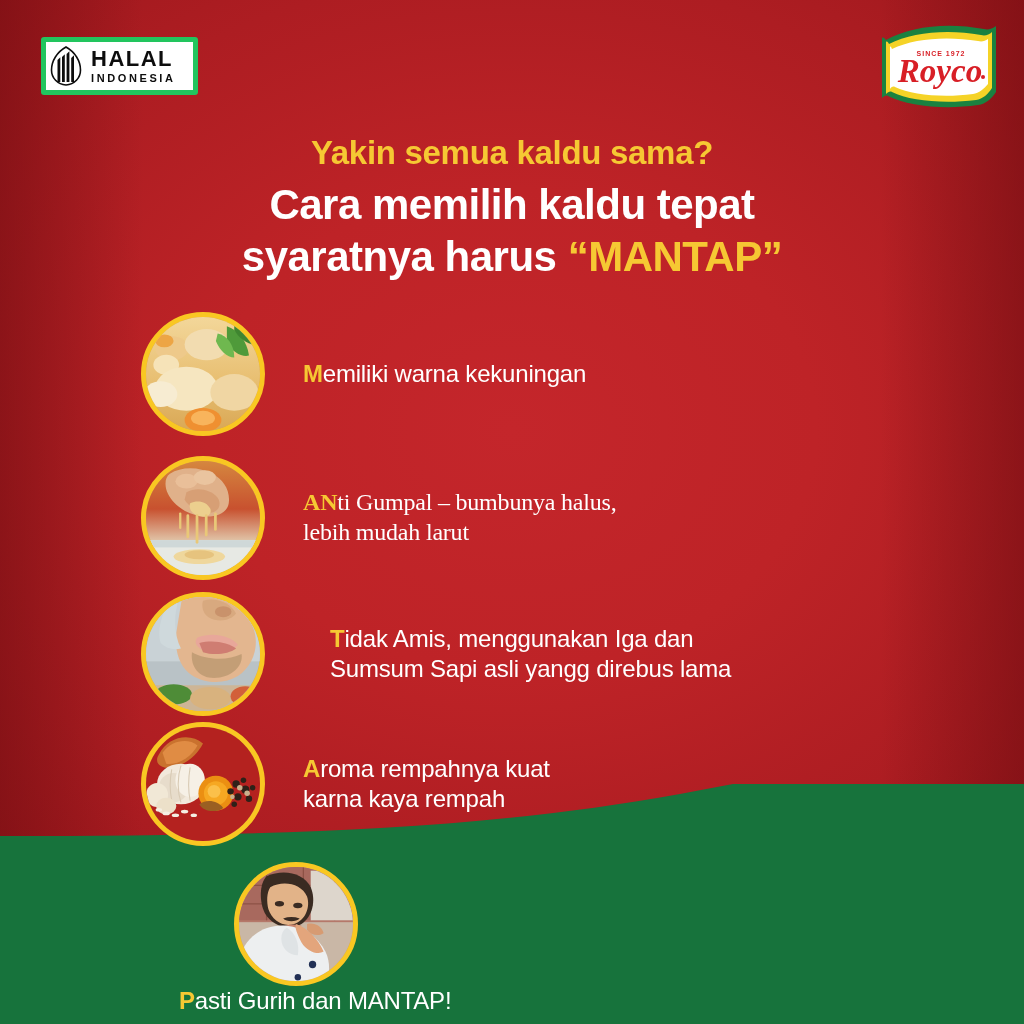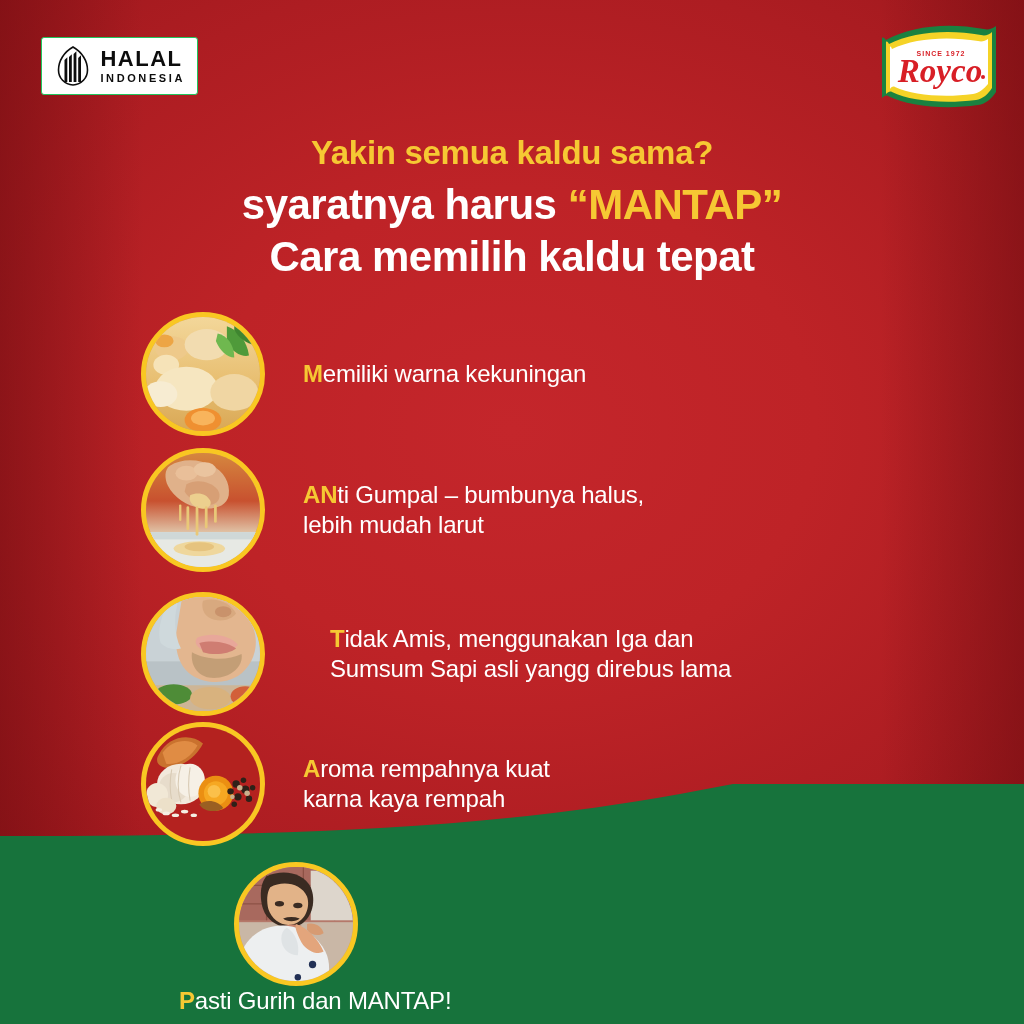--- a/index.html
+++ b/index.html
@@ -44,27 +44,26 @@
   }
 
   
   .halal-badge {
     position: absolute;
     left: 41px;
     top: 37px;
     width: 157px;
     height: 58px;
     background: #ffffff;
-    border: 1px solid #22c55e;
+    border: 5px solid #22c55e;
     border-radius: 3px;
     display: flex;
     align-items: center;
-    padding: 0 12px;
+    padding: 0 1px;
     box-sizing: border-box;
-    justify-content: space-between;
   }
   .halal-mark { width: 38px; height: 44px; flex: 0 0 auto; }
   .halal-words {
     margin-left: 6px;
     display: flex;
     flex-direction: column;
     justify-content: center;
     line-height: 1;
   }
   .halal-main {
@@ -171,21 +170,21 @@
     letter-spacing: -0.2px;
     max-width: 680px;
   }
   .row-text .cap {
     color: #f6c833;
     font-weight: bold;
   }
 
   
   .row-1 { top: 12px; }
-  .row-2 { top: 148px; }
+  .row-2 { top: 156px; font-family: Liberation Serif, serif; }
   .row-3 { top: 292px; gap: 27px; }
   .row-4 { top: 422px; }
   .row-5 { top: 562px; flex-direction: column; }
 </style>
 </head>
 <body>
 
 <div class="poster">
 
   <div class="bg-red"></div>
@@ -223,22 +222,22 @@
       <path d="M12,25 C34,14 68,12 98,17 C102,18 105,17 108,15 L108,60 C104,65 99,69 93,70 C63,74 32,71 15,63 C13,62 11,63 10,65 L10,23 C11,22 11,23 12,25 Z" fill="#ffffff"></path>
       <text class="royco-since" x="61" y="32" text-anchor="middle">SINCE 1972</text>
       <text class="royco-script" x="60" y="58" text-anchor="middle">Royco</text>
       <circle cx="103" cy="53" r="2" fill="#d81f26"></circle>
     </svg>
   </div>
 
   <div class="headline">
     <div class="kicker">Yakin semua kaldu sama?</div>
     <div class="title">
+      <div>Cara memilih kaldu tepat</div>
       <div><span>syaratnya harus </span><span class="hl">“MANTAP”</span></div>
-      <div>Cara memilih kaldu tepat</div>
     </div>
   </div>
 
   <div class="rows">
 
     <div class="row row-1">
       <div class="thumb">
         <div class="art">
           <svg viewBox="0 0 124 124" preserveAspectRatio="xMidYMid slice">
             <defs>

